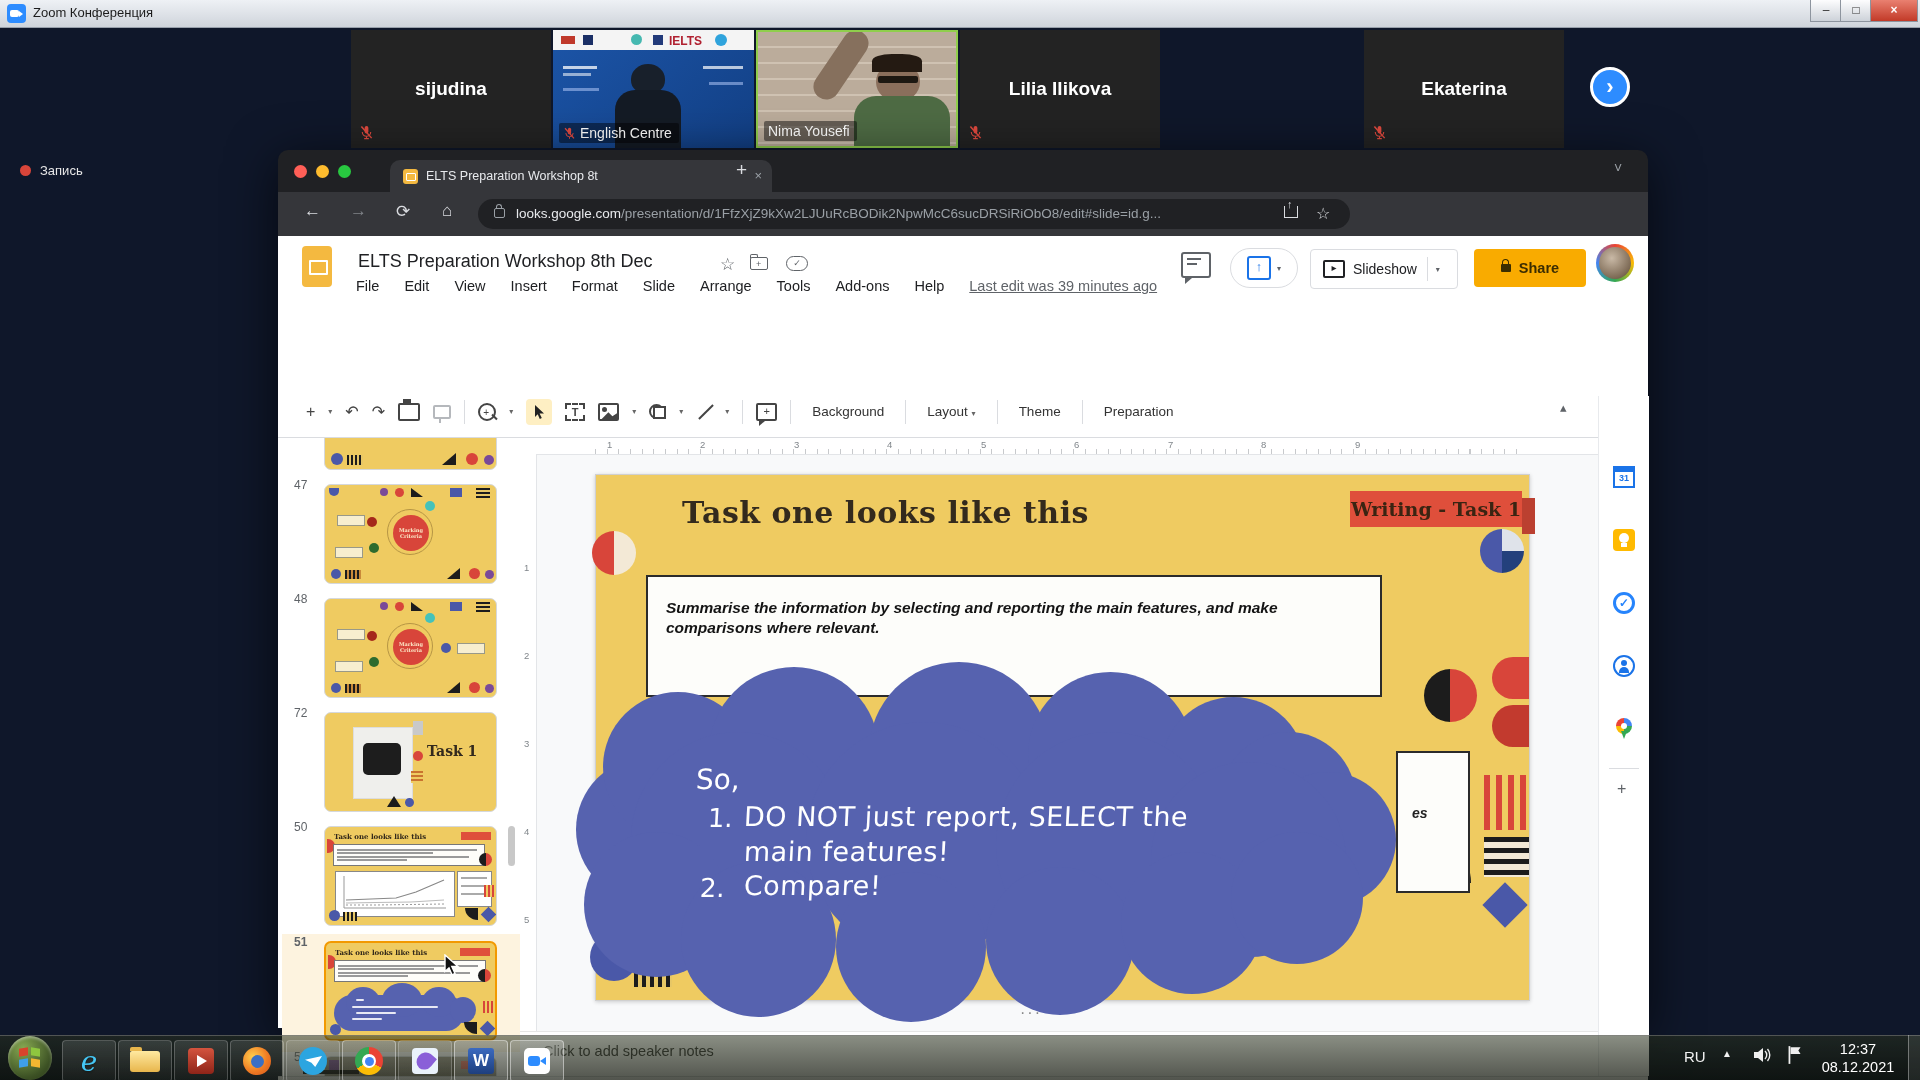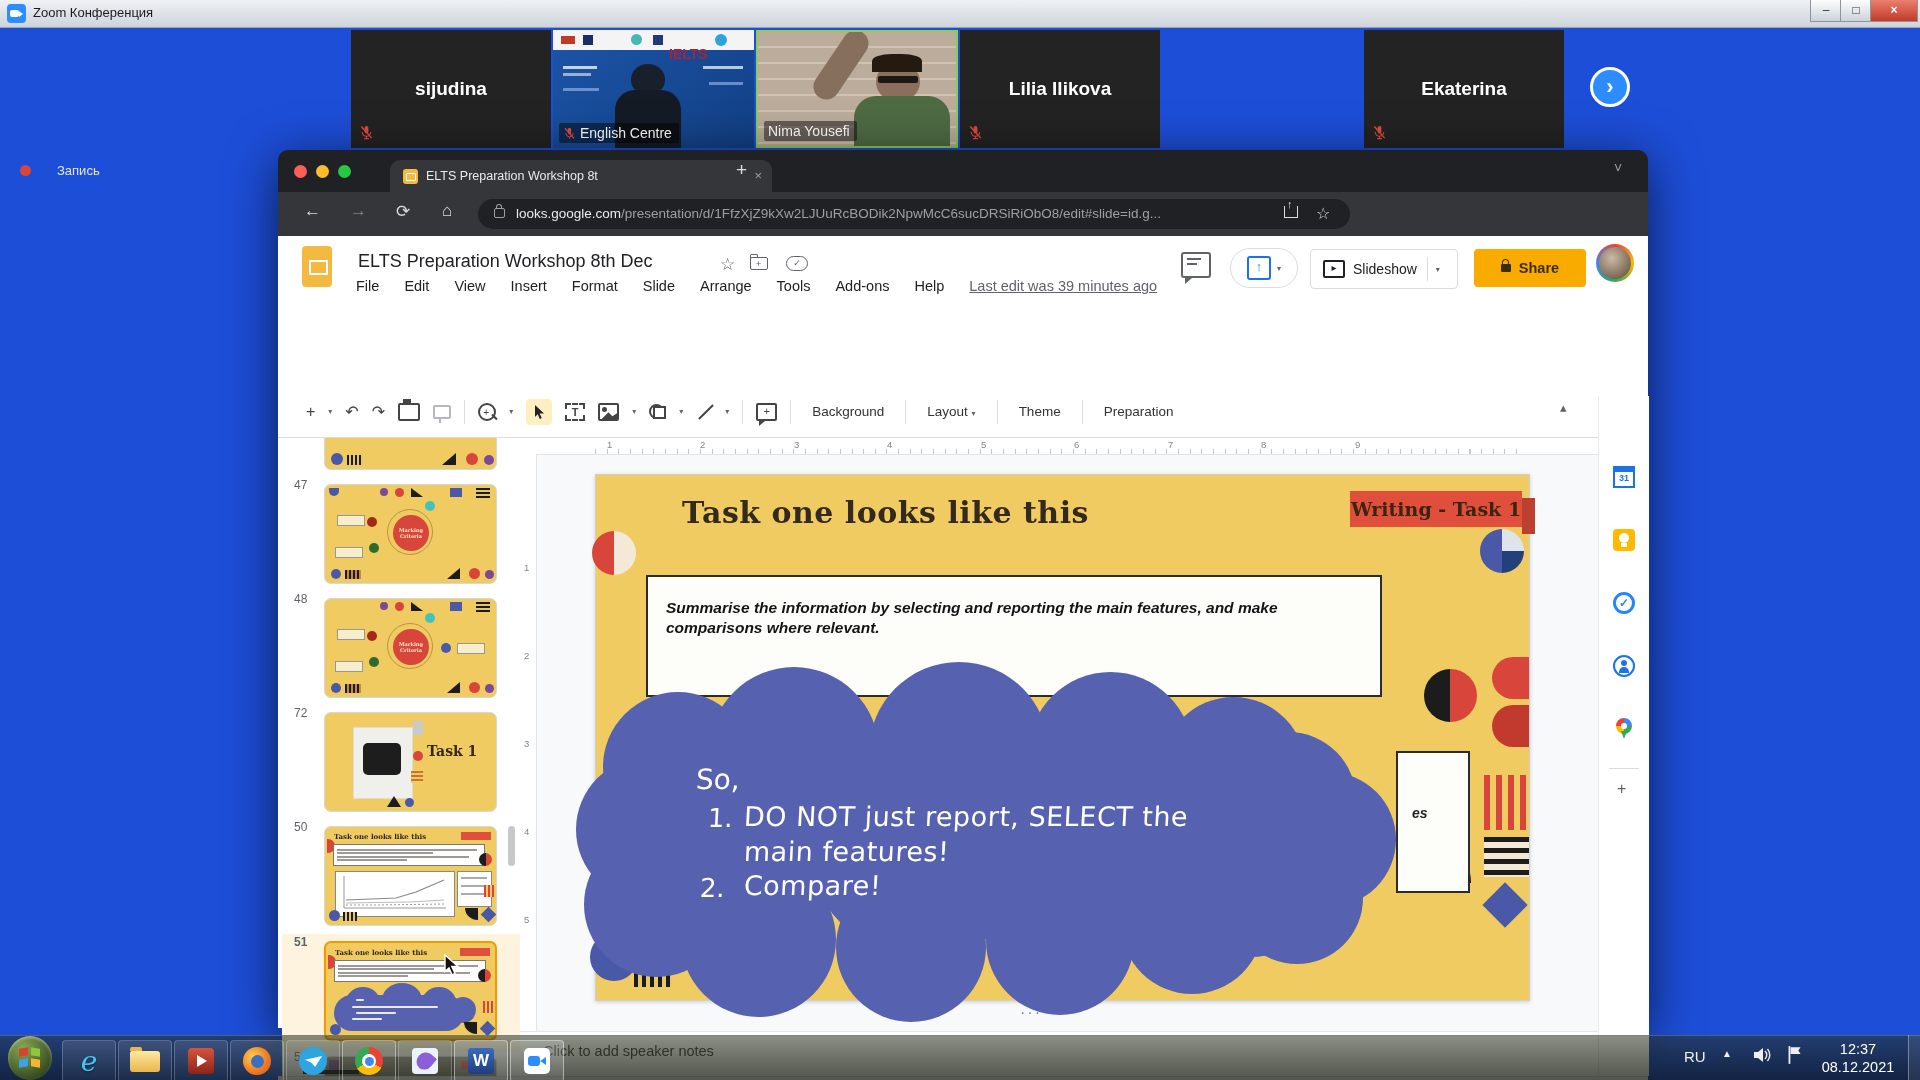--- a/index.html
+++ b/index.html
@@ -1,16 +1,16 @@
 <!DOCTYPE html>
 <html><head>
 <meta charset="utf-8">
 <style>
   html,body{margin:0;padding:0;background:#000;}
-  #root{position:relative;width:1920px;height:1080px;overflow:hidden;background:#1d4ed8;
+  #root{position:relative;width:1920px;height:1080px;overflow:hidden;background:#0f172a;
         font-family:"Liberation Sans",sans-serif;-webkit-font-smoothing:antialiased;}
   .a{position:absolute;}
   .f{display:flex;align-items:center;}
 
   
   .titlebar{left:0;top:0;width:1920px;height:27px;
     background:linear-gradient(#eef1f5,#cfd4db);border-bottom:1px solid #98a0ab;}
   .zoomappicon{left:7px;top:4px;width:19px;height:19px;border-radius:4px;background:#2d8cff;}
   .zoomappicon:before{content:"";position:absolute;left:3px;top:6px;width:9px;height:7px;border-radius:2px;background:#fff;}
   .zoomappicon:after{content:"";position:absolute;left:12px;top:7px;border-left:4px solid #fff;
@@ -22,21 +22,21 @@
 
   
   .tile{top:30px;height:118px;background:#232323;}
   .tname{width:100%;text-align:center;font-size:19px;font-weight:600;color:#fff;}
   .vlabel{position:absolute;left:6px;bottom:5px;display:flex;align-items:center;gap:4px;
     background:rgba(0,0,0,.45);padding:2px 7px 2px 4px;font-size:14px;color:#fff;border-radius:2px;}
   .micx{position:absolute;left:8px;bottom:8px;width:15px;height:15px;}
   .nextbtn{left:1590px;top:67px;width:40px;height:40px;border-radius:50%;background:#2d8cff;
     border:3px solid #fff;box-sizing:border-box;color:#fff;font-size:22px;font-weight:bold;
     display:flex;align-items:center;justify-content:center;}
-  .rec{left:20px;top:163px;display:flex;align-items:center;gap:26px;color:#e6e6e6;font-size:13px;}
+  .rec{left:20px;top:163px;display:flex;align-items:center;gap:9px;color:#e6e6e6;font-size:13px;}
   .recdot{width:11px;height:11px;border-radius:50%;background:#d8453a;}
 
   
   .bwin{left:278px;top:150px;width:1370px;height:878px;border-radius:10px 10px 0 0;
     background:#202124;box-shadow:0 10px 50px rgba(0,0,0,.65);}
   .tl{top:15px;width:13px;height:13px;border-radius:50%;}
   .tab{left:112px;top:10px;width:338px;height:34px;background:#35363a;border-radius:10px 10px 0 0;padding-left:44px;}
   .tabfav{left:13px;top:9px;width:15px;height:15px;background:#f4b940;border-radius:3px;}
   .tabfav:before{content:"";position:absolute;left:3px;top:4px;width:8px;height:6px;border:1.6px solid #fff;border-radius:1px;}
   .tabtitle{left:36px;top:9px;width:240px;font-size:12.5px;color:#e8eaed;white-space:nowrap;overflow:hidden;}
@@ -164,21 +164,21 @@
       </svg>
   </div>
 
   <div class="a tile" style="left:553px;width:201px;overflow:hidden;">
     <div class="a" style="left:0;top:0;width:201px;height:118px;background:linear-gradient(140deg,#1c55a8,#123f84);"></div>
     <div class="a" style="left:0;top:0;width:201px;height:20px;background:#f4f4f4;">
       <span class="a" style="left:8px;top:6px;width:14px;height:8px;background:#c0392b;"></span>
       <span class="a" style="left:30px;top:5px;width:10px;height:10px;background:#1a2f66;"></span>
       <span class="a" style="left:78px;top:4px;width:11px;height:11px;border-radius:50%;background:#45b8b0;"></span>
       <span class="a" style="left:100px;top:5px;width:10px;height:10px;background:#223a7a;"></span>
-      <span class="a" style="left:116px;top:4px;font-size:14px;font-weight:bold;color:#b02030;margin-top:12px;">IELTS</span>
+      <span class="a" style="left:116px;top:4px;font-size:12px;font-weight:bold;color:#b02030;">IELTS</span>
       <span class="a" style="left:162px;top:4px;width:12px;height:12px;border-radius:50%;background:#2fa3dc;"></span>
     </div>
     <div class="a" style="left:78px;top:34px;width:34px;height:30px;border-radius:50% 50% 45% 45%;background:#18202b;"></div>
     <div class="a" style="left:62px;top:60px;width:66px;height:58px;border-radius:20px 20px 0 0;background:#141b25;"></div>
     <div class="a" style="left:10px;top:36px;width:34px;height:3px;background:rgba(255,255,255,.75);"></div>
     <div class="a" style="left:10px;top:43px;width:28px;height:3px;background:rgba(255,255,255,.55);"></div>
     <div class="a" style="left:10px;top:58px;width:36px;height:3px;background:rgba(190,210,255,.5);"></div>
     <div class="a" style="left:150px;top:36px;width:40px;height:3px;background:rgba(255,255,255,.7);"></div>
     <div class="a" style="left:156px;top:52px;width:34px;height:3px;background:rgba(190,210,255,.5);"></div>
     <div class="vlabel">

